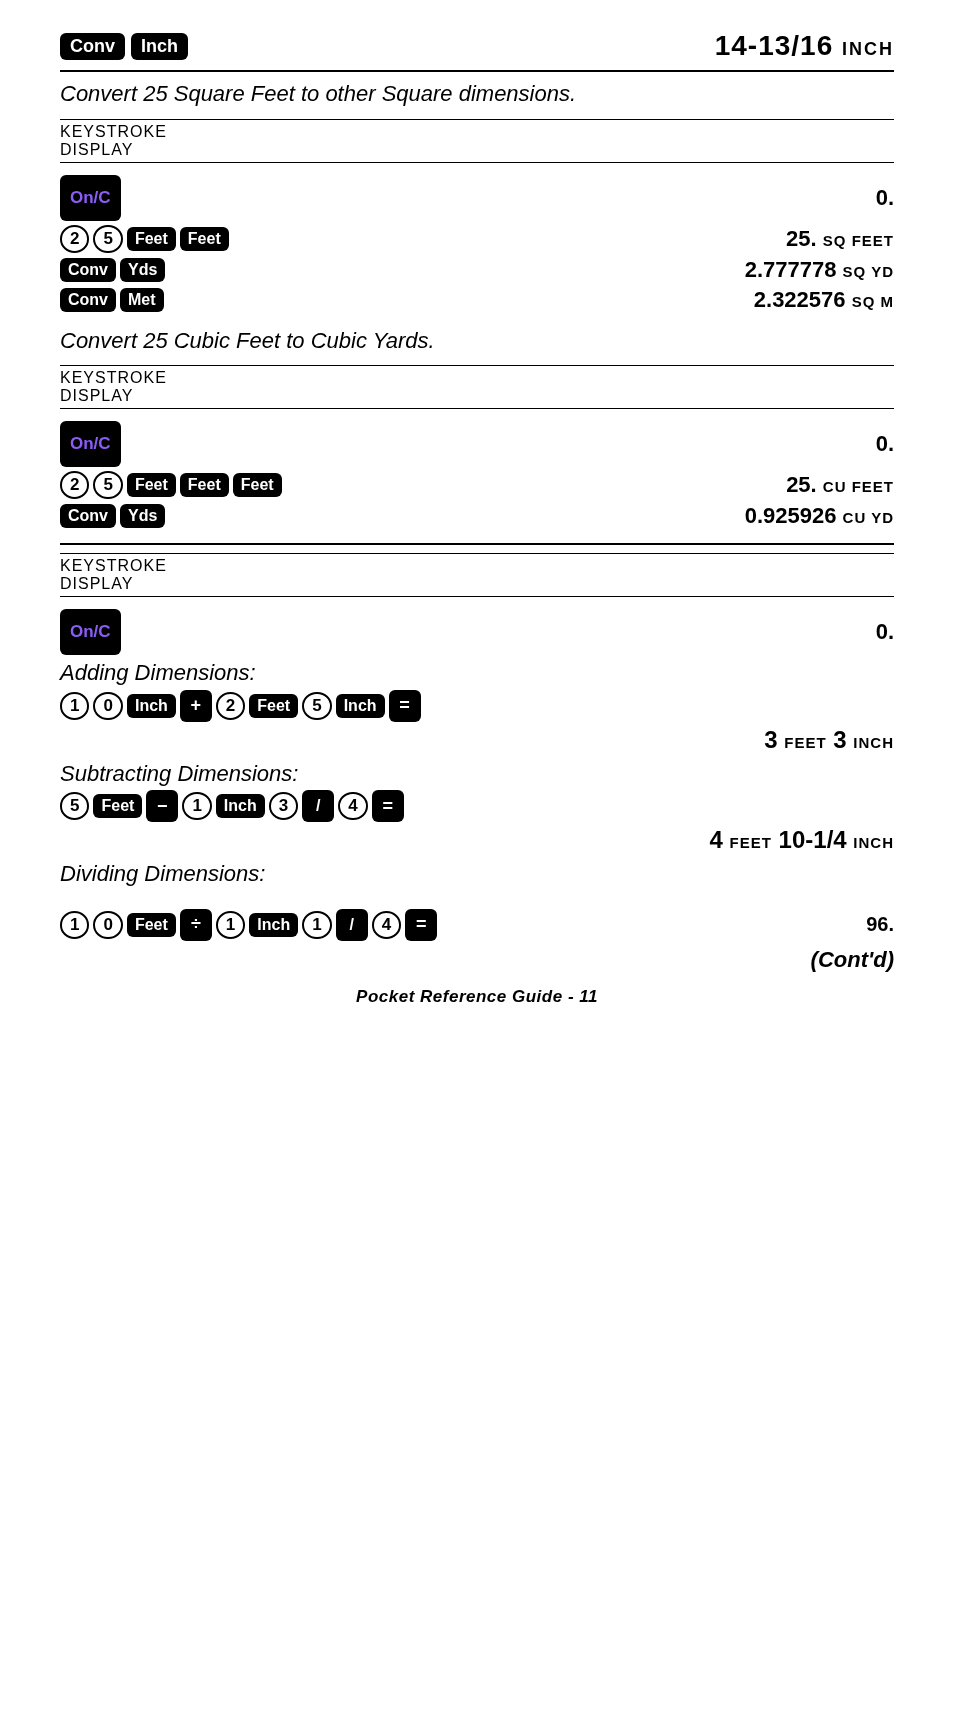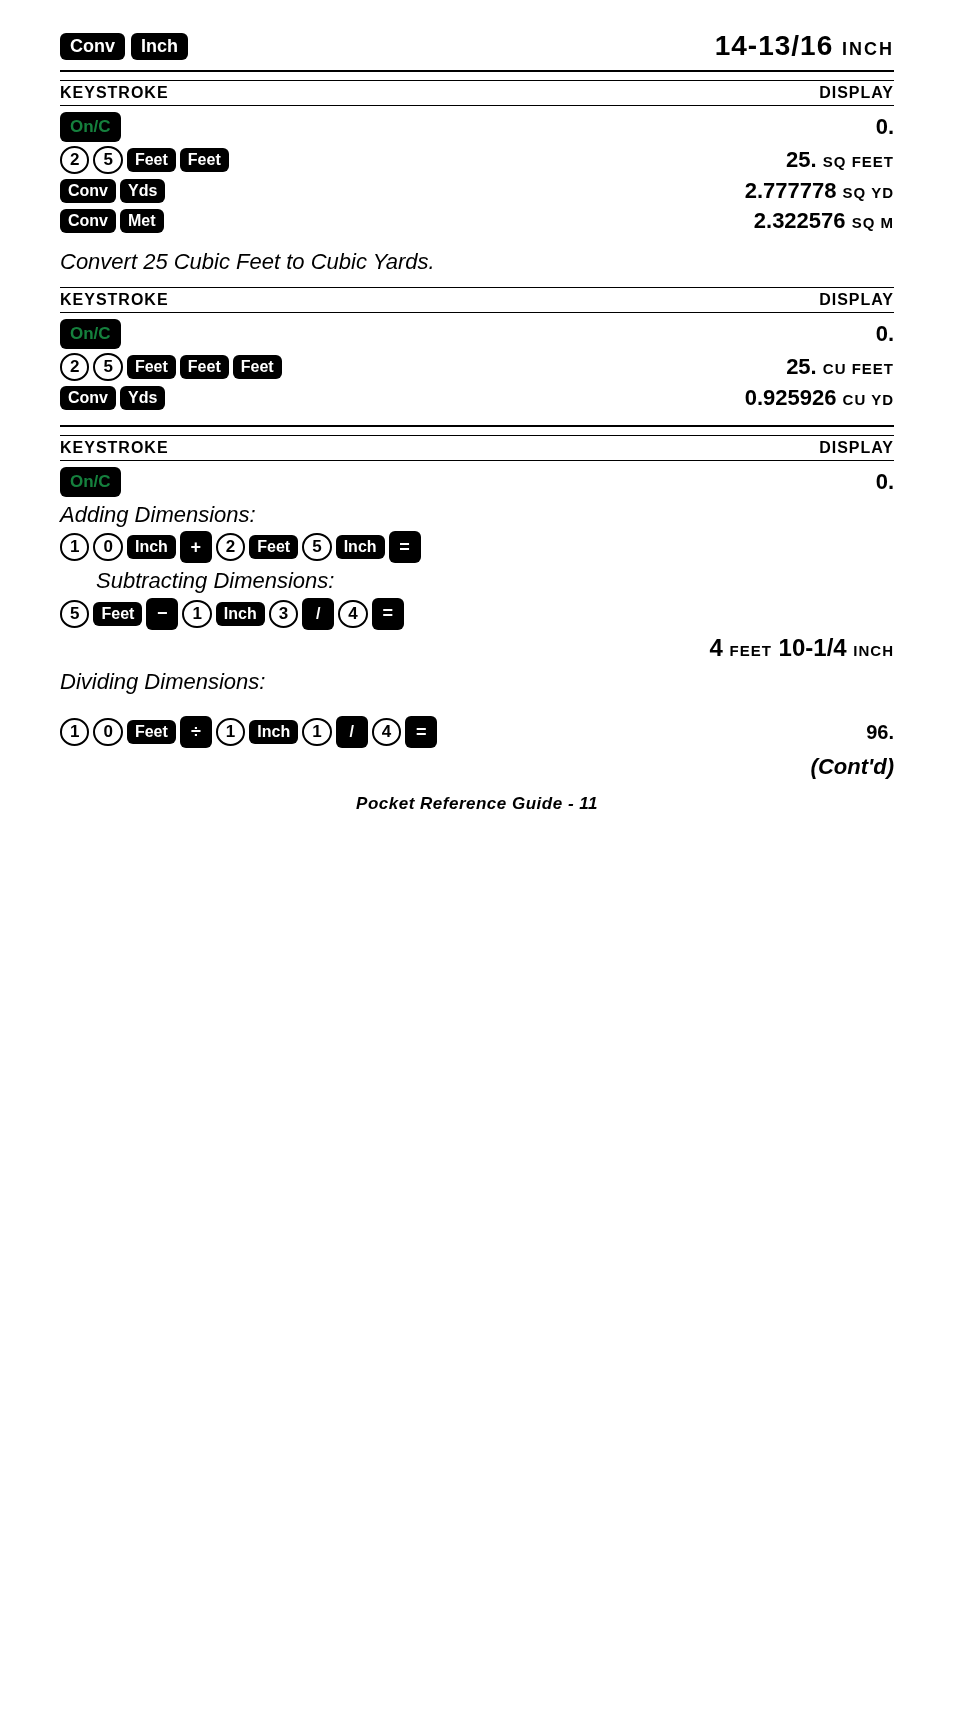--- a/index.html
+++ b/index.html
@@ -57,26 +57,27 @@
       font-style: italic;
       font-size: 22px;
       margin-bottom: 10px;
       line-height: 1.3;
     }
 
     .keystroke-header {
       display: flex;
       justify-content: space-between;
       font-size: 16px;
-      font-weight: 700;
+      font-weight: 400;
       letter-spacing: 1px;
       border-top: 1.5px solid #000;
       border-bottom: 1.5px solid #000;
       padding: 3px 0;
-      margin-bottom: 6px;
+      margin-bottom: 12px;
+      flex-direction: column;
     }
 
     .row {
       display: flex;
       justify-content: space-between;
       align-items: center;
       margin-bottom: 4px;
     }
 
     .keys {
@@ -184,43 +185,44 @@
       width: 32px;
       height: 32px;
       border-radius: 6px;
       display: inline-flex;
       align-items: center;
       justify-content: center;
     }
 
     .on-c-key {
       background: #000;
-      color: #15803d;
+      color: #8b5cf6;
       font-size: 17px;
       font-weight: 900;
-      padding: 5px 10px;
+      padding: 13px 10px;
       border-radius: 6px;
     }
   </style>
 </head>
 <body>
 
 <div class="header-row">
   <div class="badge-group">
     <span class="badge">Conv</span>
     <span class="badge">Inch</span>
   </div>
   <div class="header-title">
     <span>14-13/16</span>
     <span style="font-size:18px; letter-spacing:2px;">INCH</span>
   </div>
 </div>
 
 <div class="section">
   <hr>
+  <div class="italic-desc">Convert 25 Square Feet to other Square dimensions.</div>
 
   <div class="keystroke-header">
     <span>KEYSTROKE</span>
     <span>DISPLAY</span>
   </div>
 
   <div class="row">
     <div class="keys">
       <span class="on-c-key">On/C</span>
     </div>
@@ -311,23 +313,26 @@
     <span class="key-circle">1</span>
     <span class="key-circle">0</span>
     <span class="key">Inch</span>
     <span class="key-op">+</span>
     <span class="key-circle">2</span>
     <span class="key">Feet</span>
     <span class="key-circle">5</span>
     <span class="key">Inch</span>
     <span class="key-op">=</span>
   </div>
+  <div class="result-row">
+    3 <span class="unit">FEET</span> 3 <span class="unit">INCH</span>
+  </div>
 
   <div style="margin-bottom:2px;">
-    <span class="italic-desc" style="margin-bottom:2px; display:block;margin-left:36px;">Subtracting Dimensions:</span>
+    <span class="italic-desc" style="margin-bottom:2px; display:block;">Subtracting Dimensions:</span>
   </div>
   <div class="adding-row">
     <span class="key-circle">5</span>
     <span class="key">Feet</span>
     <span class="key-op">−</span>
     <span class="key-circle">1</span>
     <span class="key">Inch</span>
     <span class="key-circle">3</span>
     <span class="key-op" style="font-size:16px;">/</span>
     <span class="key-circle">4</span>

